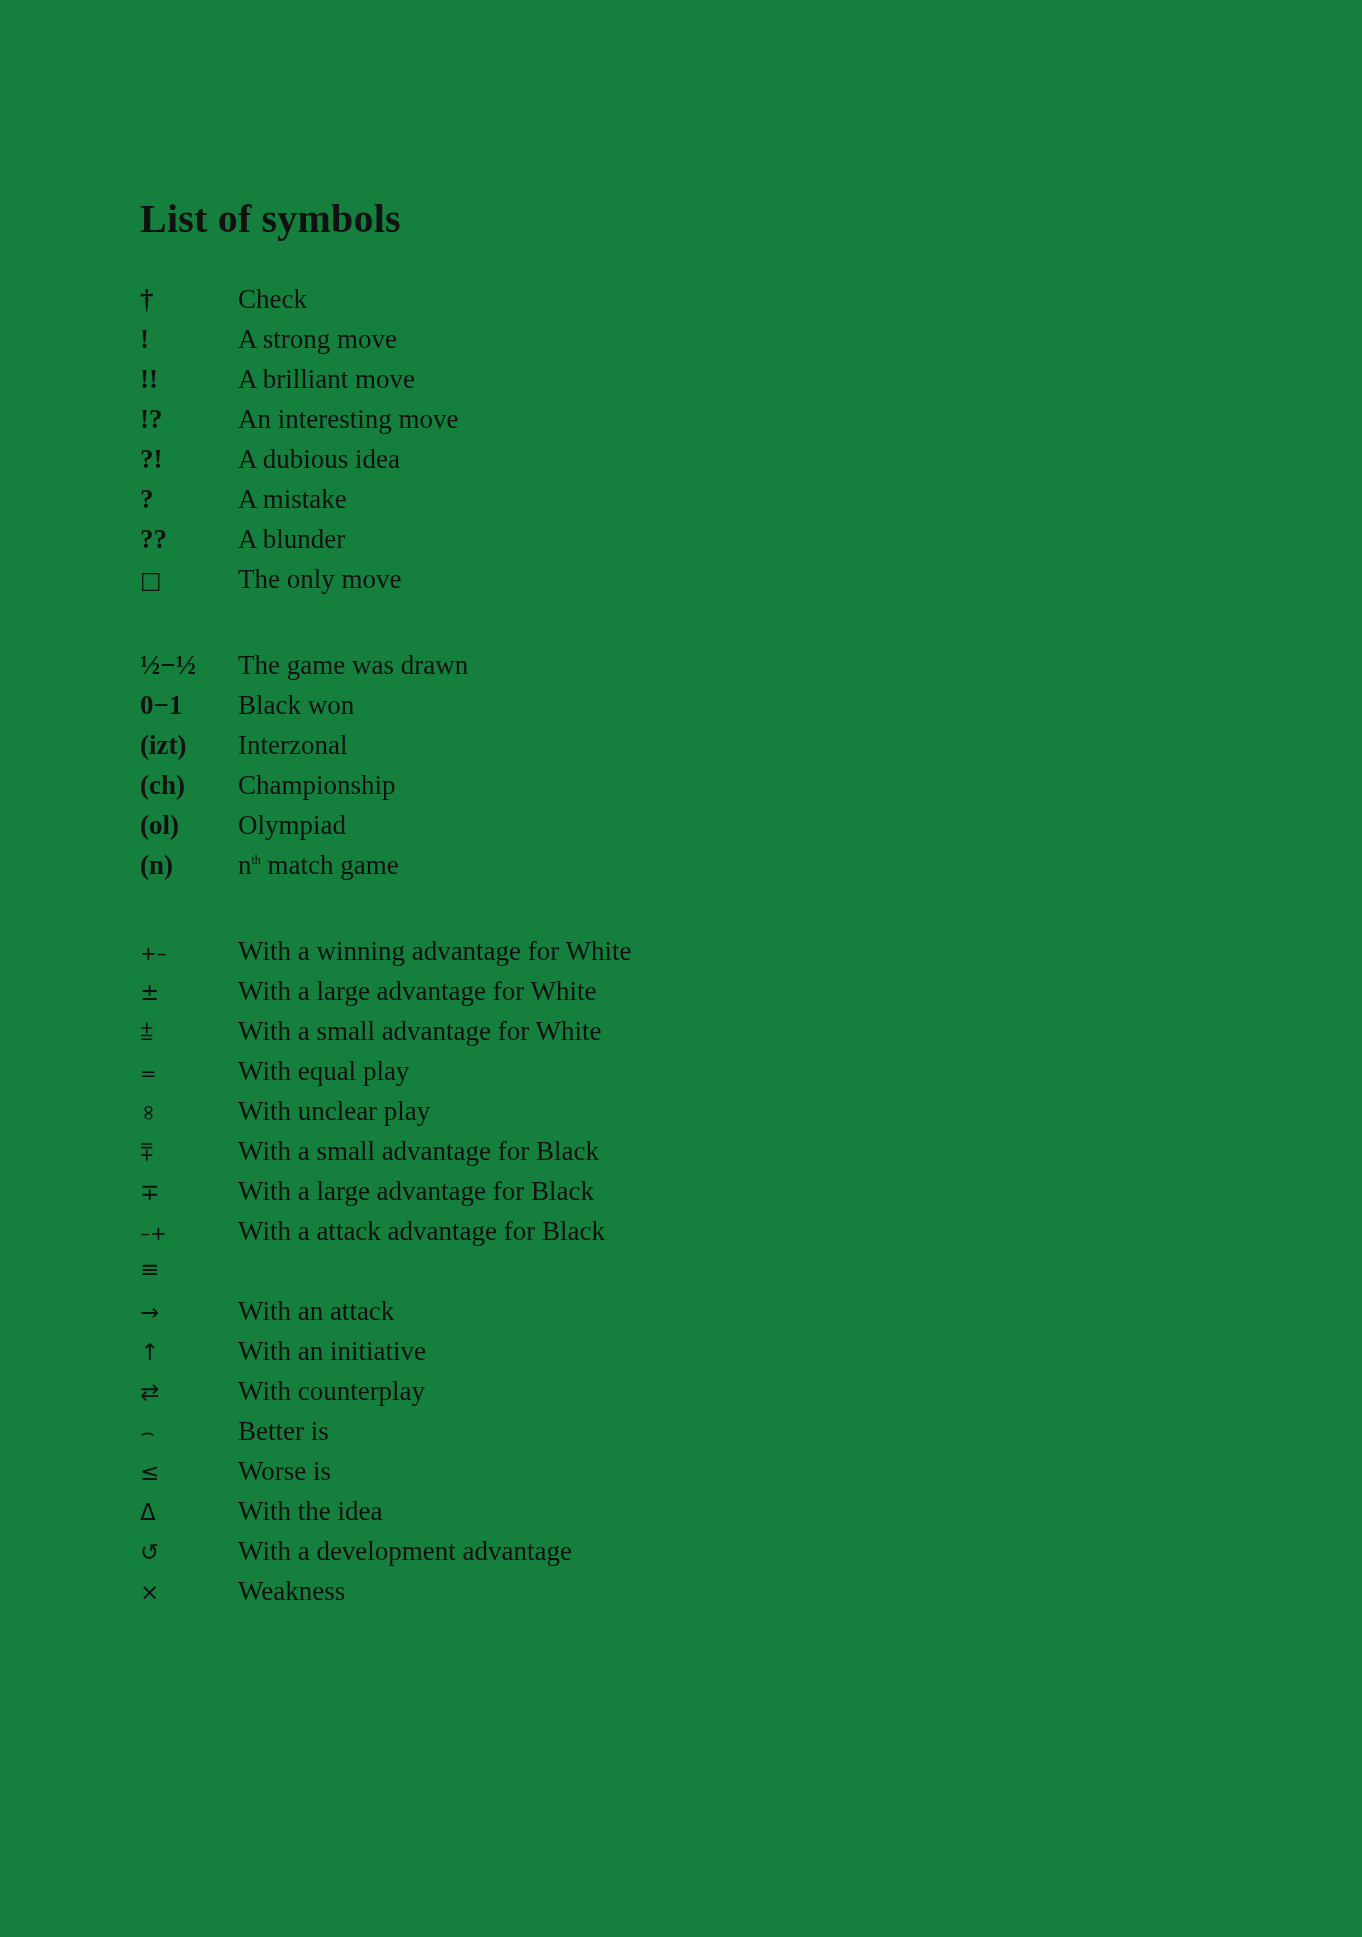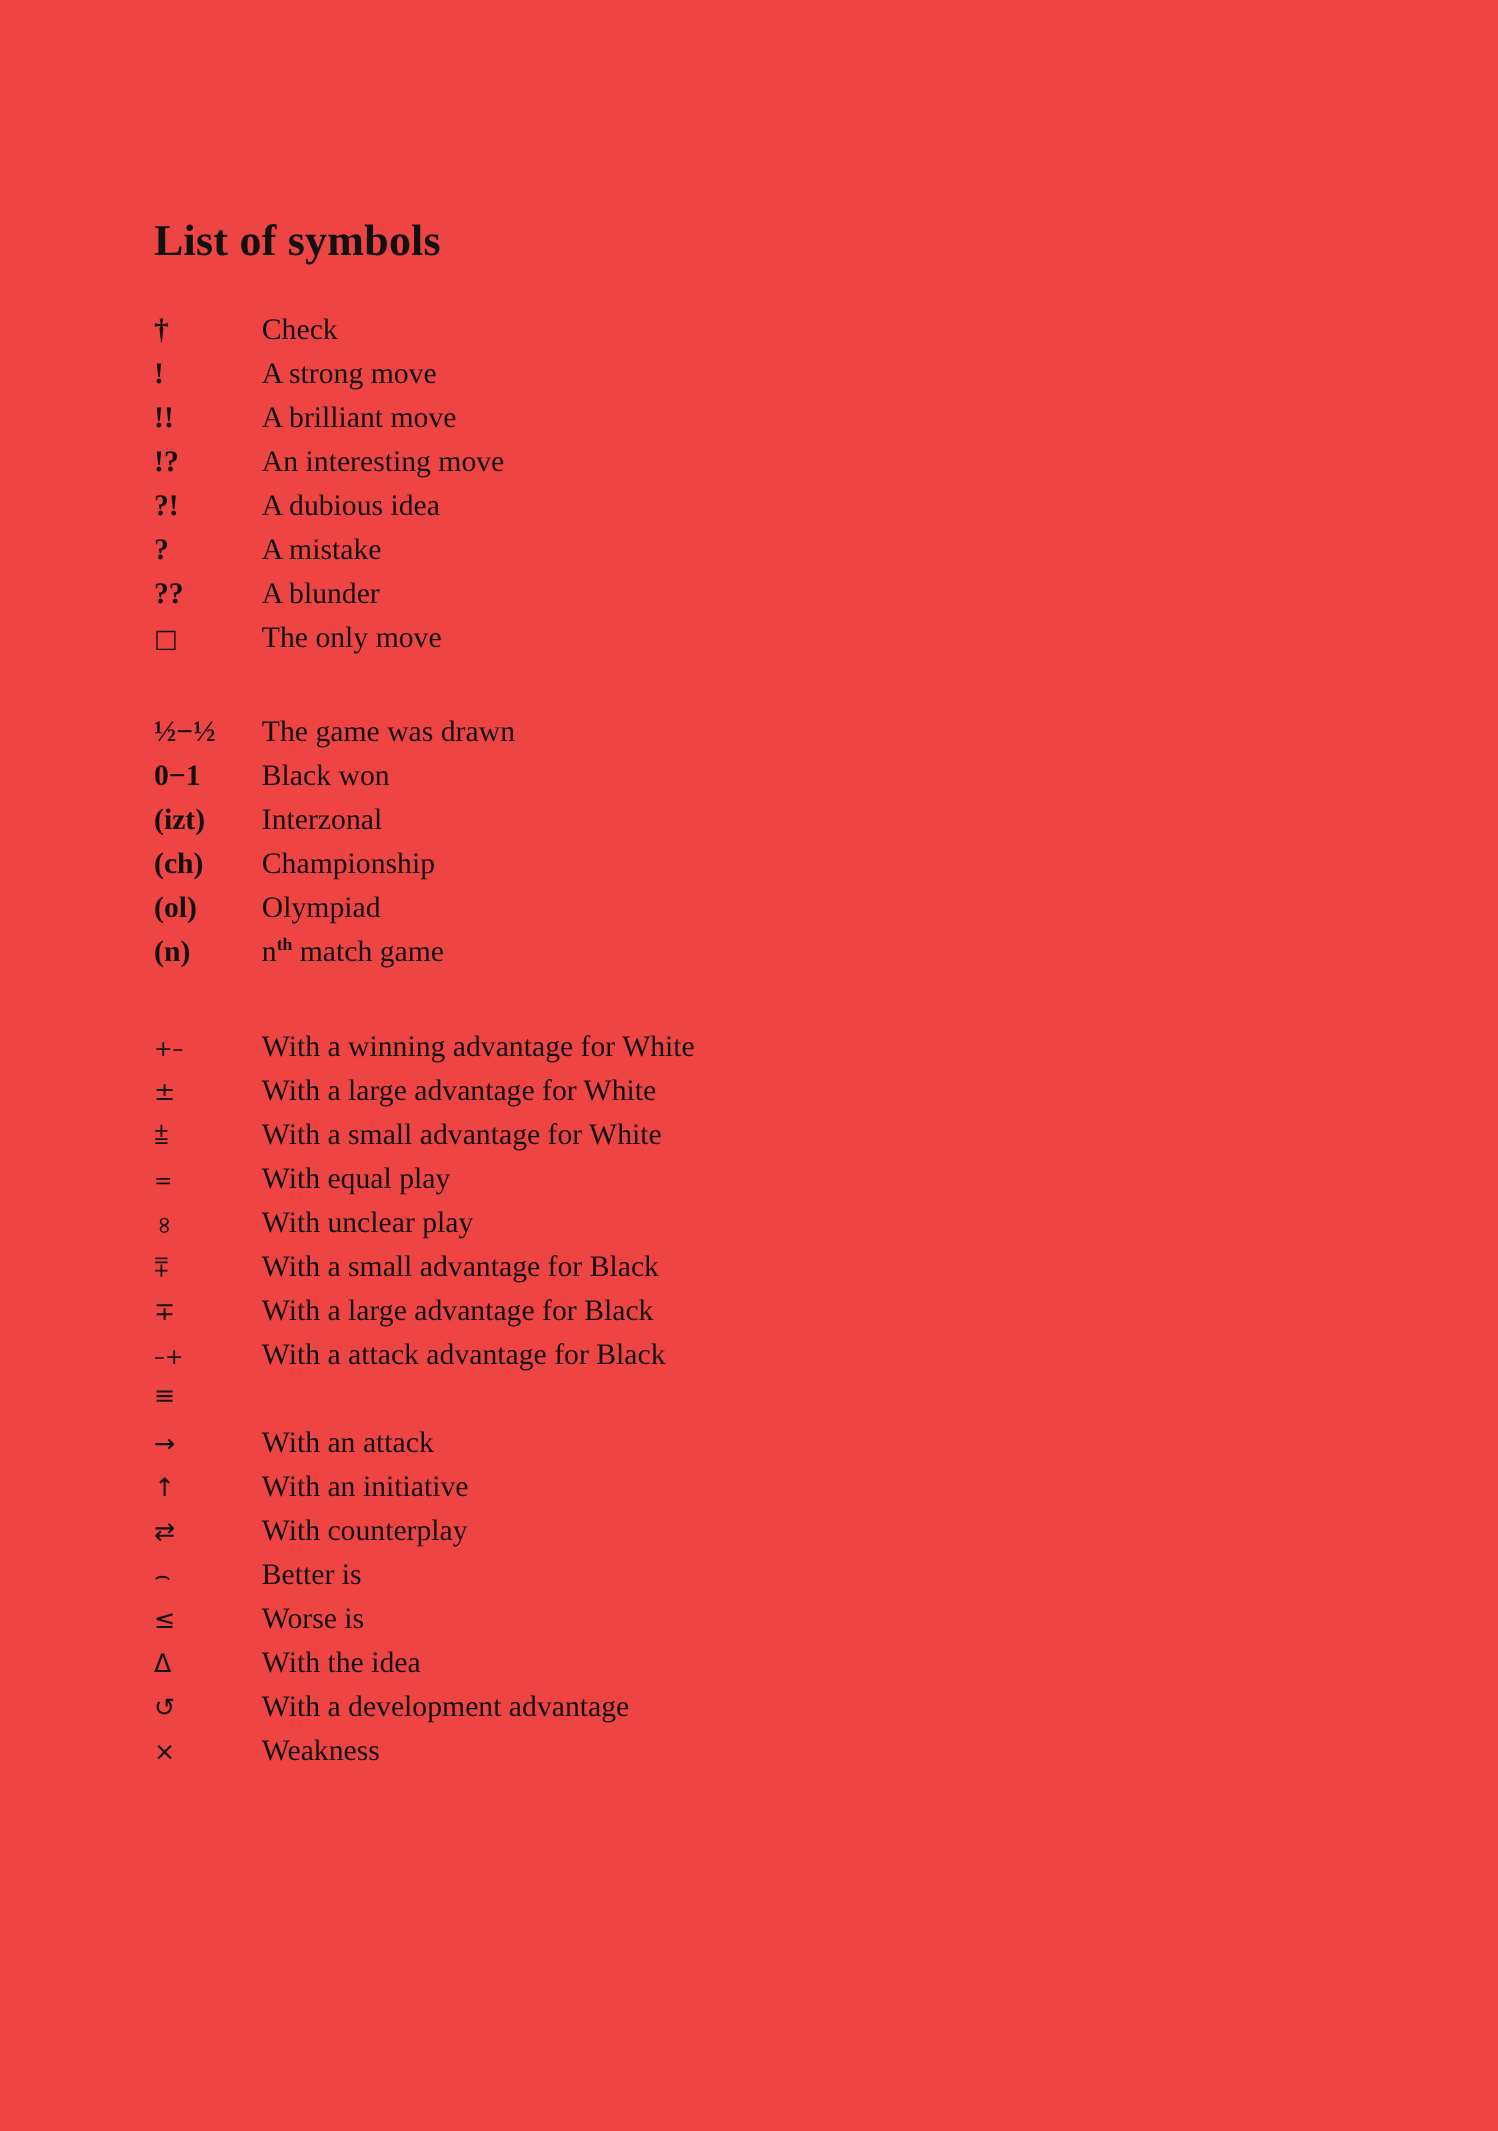--- a/index.html
+++ b/index.html
@@ -14,21 +14,21 @@
     font-family: "Liberation Serif", serif;
     color: #1a1a1a;
     overflow: hidden;
   }
   .page {
     position: absolute;
     left: 0;
     top: 0;
     width: 1362px;
     height: 1937px;
-    background: #ef4444;
+    background: #15803d;
   }
   .content {
     position: absolute;
     left: 140px;
     top: 195px;
     width: 1000px;
   }
   .page-title {
     font-family: "Liberation Serif", serif;
     font-weight: bold;
@@ -68,23 +68,22 @@
     font-family: "DejaVu Sans", sans-serif;
     font-size: 22px;
     display: inline-block;
   }
   .sym-desc {
     font-size: 27px;
     color: #111111;
     white-space: nowrap;
   }
   .sym-desc sup {
-    font-size: 16px;
+    font-size: 12px;
     vertical-align: super;
-    font-weight: bold;
   }
   .rotated-infty {
     display: inline-block;
     transform: rotate(90deg);
     transform-origin: 50% 50%;
   }
 </style>
 </head>
 <body>
 

